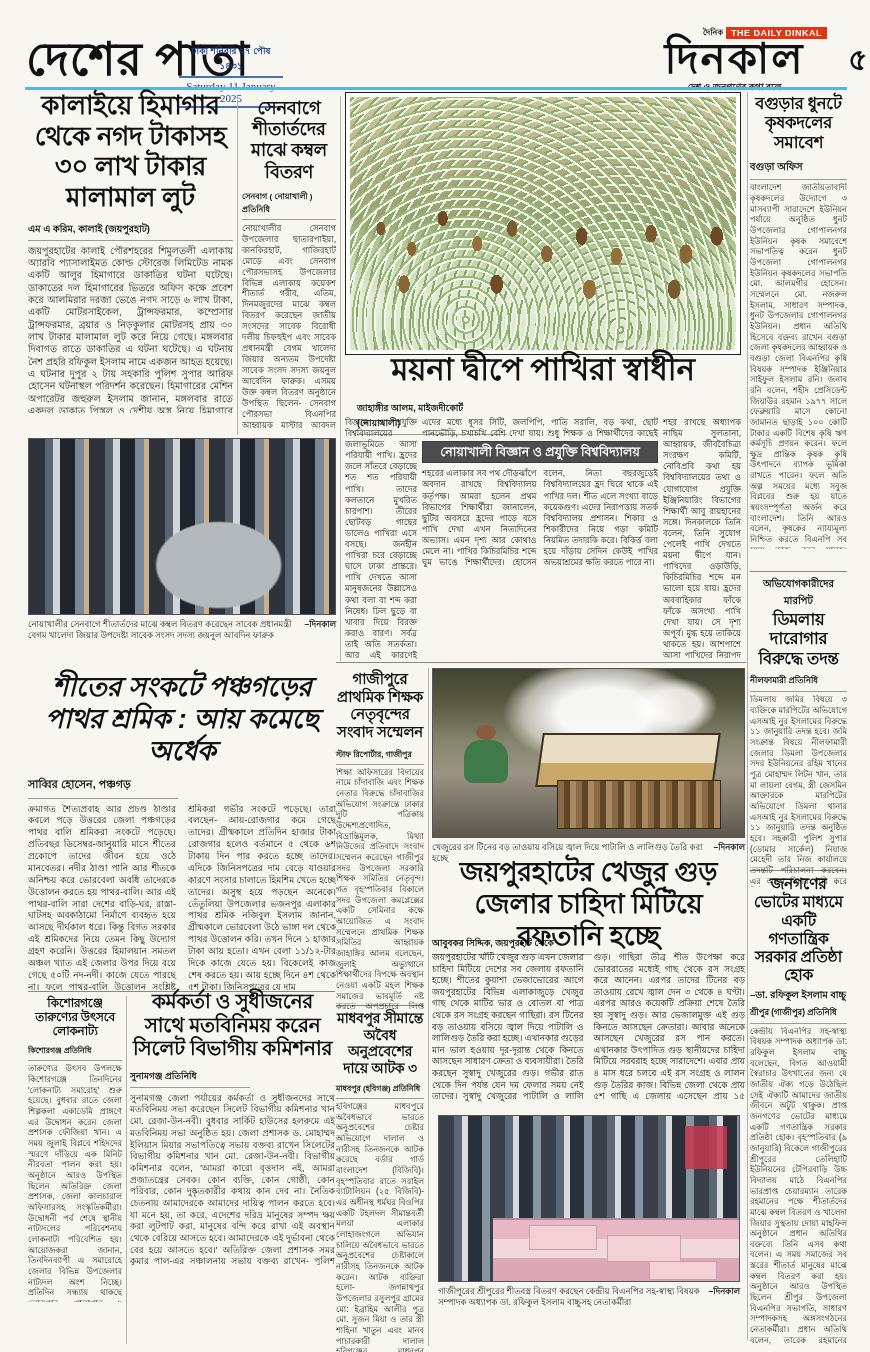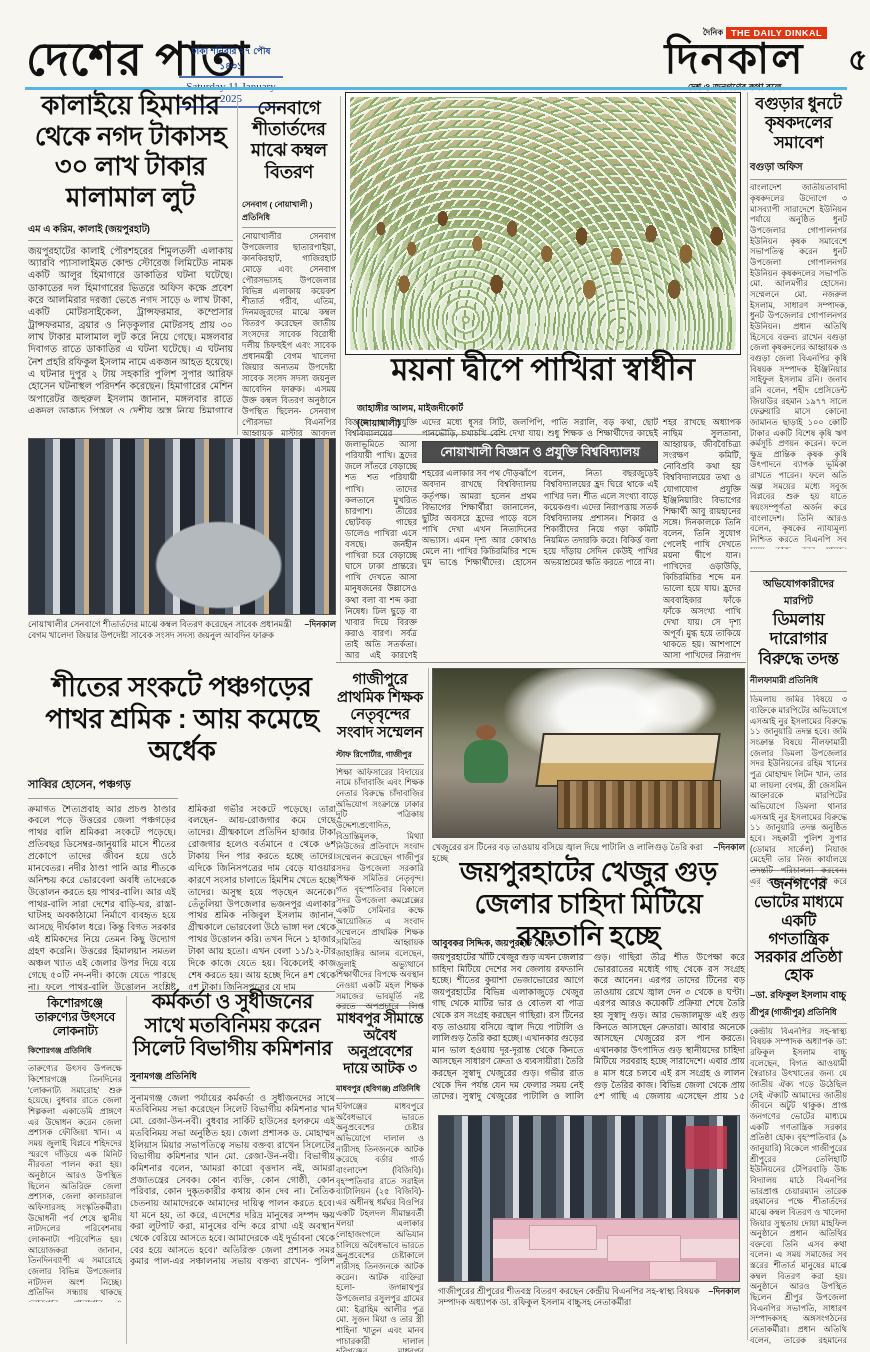--- a/index.html
+++ b/index.html
@@ -73,30 +73,30 @@
   .hi-box{border:1px solid #3c3c3c;margin:2px 0 5px 0;}
   .hi-box .t{background:#4d4d4d;color:#fff;font-weight:bold;font-size:12.5px;text-align:center;padding:3px 2px;line-height:1.15;}
   .hi-box .b{background:#d6d6d4;color:#000;font-weight:bold;font-size:13.5px;text-align:center;padding:7px 6px;line-height:1.45;}
   
   .art-himagar{left:28px;top:90px;width:205px;}
   .art-himagar .hl{font-size:26px;}
   .art-himagar .byline{font-size:9.5px;margin-top:6px;}
   .art-himagar .body-txt{font-size:9.5px;height:168px;margin-top:4px;}
   .art-senbagh{left:242px;top:98px;width:94px;}
   .art-senbagh .hl{font-size:18px;}
-  .art-senbagh .byline{font-size:8px;margin-top:12px;}
+  .art-senbagh .byline{font-size:8px;margin-top:4px;}
   .art-senbagh .body-txt{font-size:8.4px;height:205px;margin-top:3px;}
   .duckframe{left:345px;top:92px;width:396px;height:263px;}
   .moyna-hl{left:345px;top:352px;width:396px;font-size:31px;}
   .moyna-by{left:357px;top:398px;width:150px;font-size:9px;}
   .moyna-cols{left:345px;top:417px;width:396px;height:243px;display:grid;grid-template-columns:72px 236px 78px;column-gap:5px;}
   .moyna-cols .c{font-size:8.4px;text-align:justify;line-height:1.32;overflow:hidden;}
   .moyna-mid .below{column-count:2;column-gap:7px;font-size:8.4px;text-align:justify;line-height:1.32;height:118px;overflow:hidden;}
   .art-panch{left:28px;top:672px;width:308px;}
-  .art-panch .hl{font-size:27px;}
+  .art-panch .hl{font-size:27px;font-style:italic;}
   .art-panch .byline{font-size:11px;margin-top:5px;width:150px;}
   .art-panch .cols{column-count:2;column-gap:12px;font-size:9px;text-align:justify;line-height:1.32;height:212px;overflow:hidden;margin-top:5px;}
   .art-gazi{left:336px;top:670px;width:88px;}
   .art-gazi .hl{font-size:15px;}
   .art-gazi .byline{font-size:7.8px;margin-top:4px;}
   .art-gazi .body-txt{font-size:8.2px;height:246px;margin-top:3px;}
   .art-madhab{left:336px;top:1010px;width:88px;}
   .art-madhab .hl{font-size:14px;}
   .art-madhab .byline{font-size:7.8px;margin-top:3px;}
   .art-madhab .body-txt{font-size:8.2px;height:250px;margin-top:3px;}

